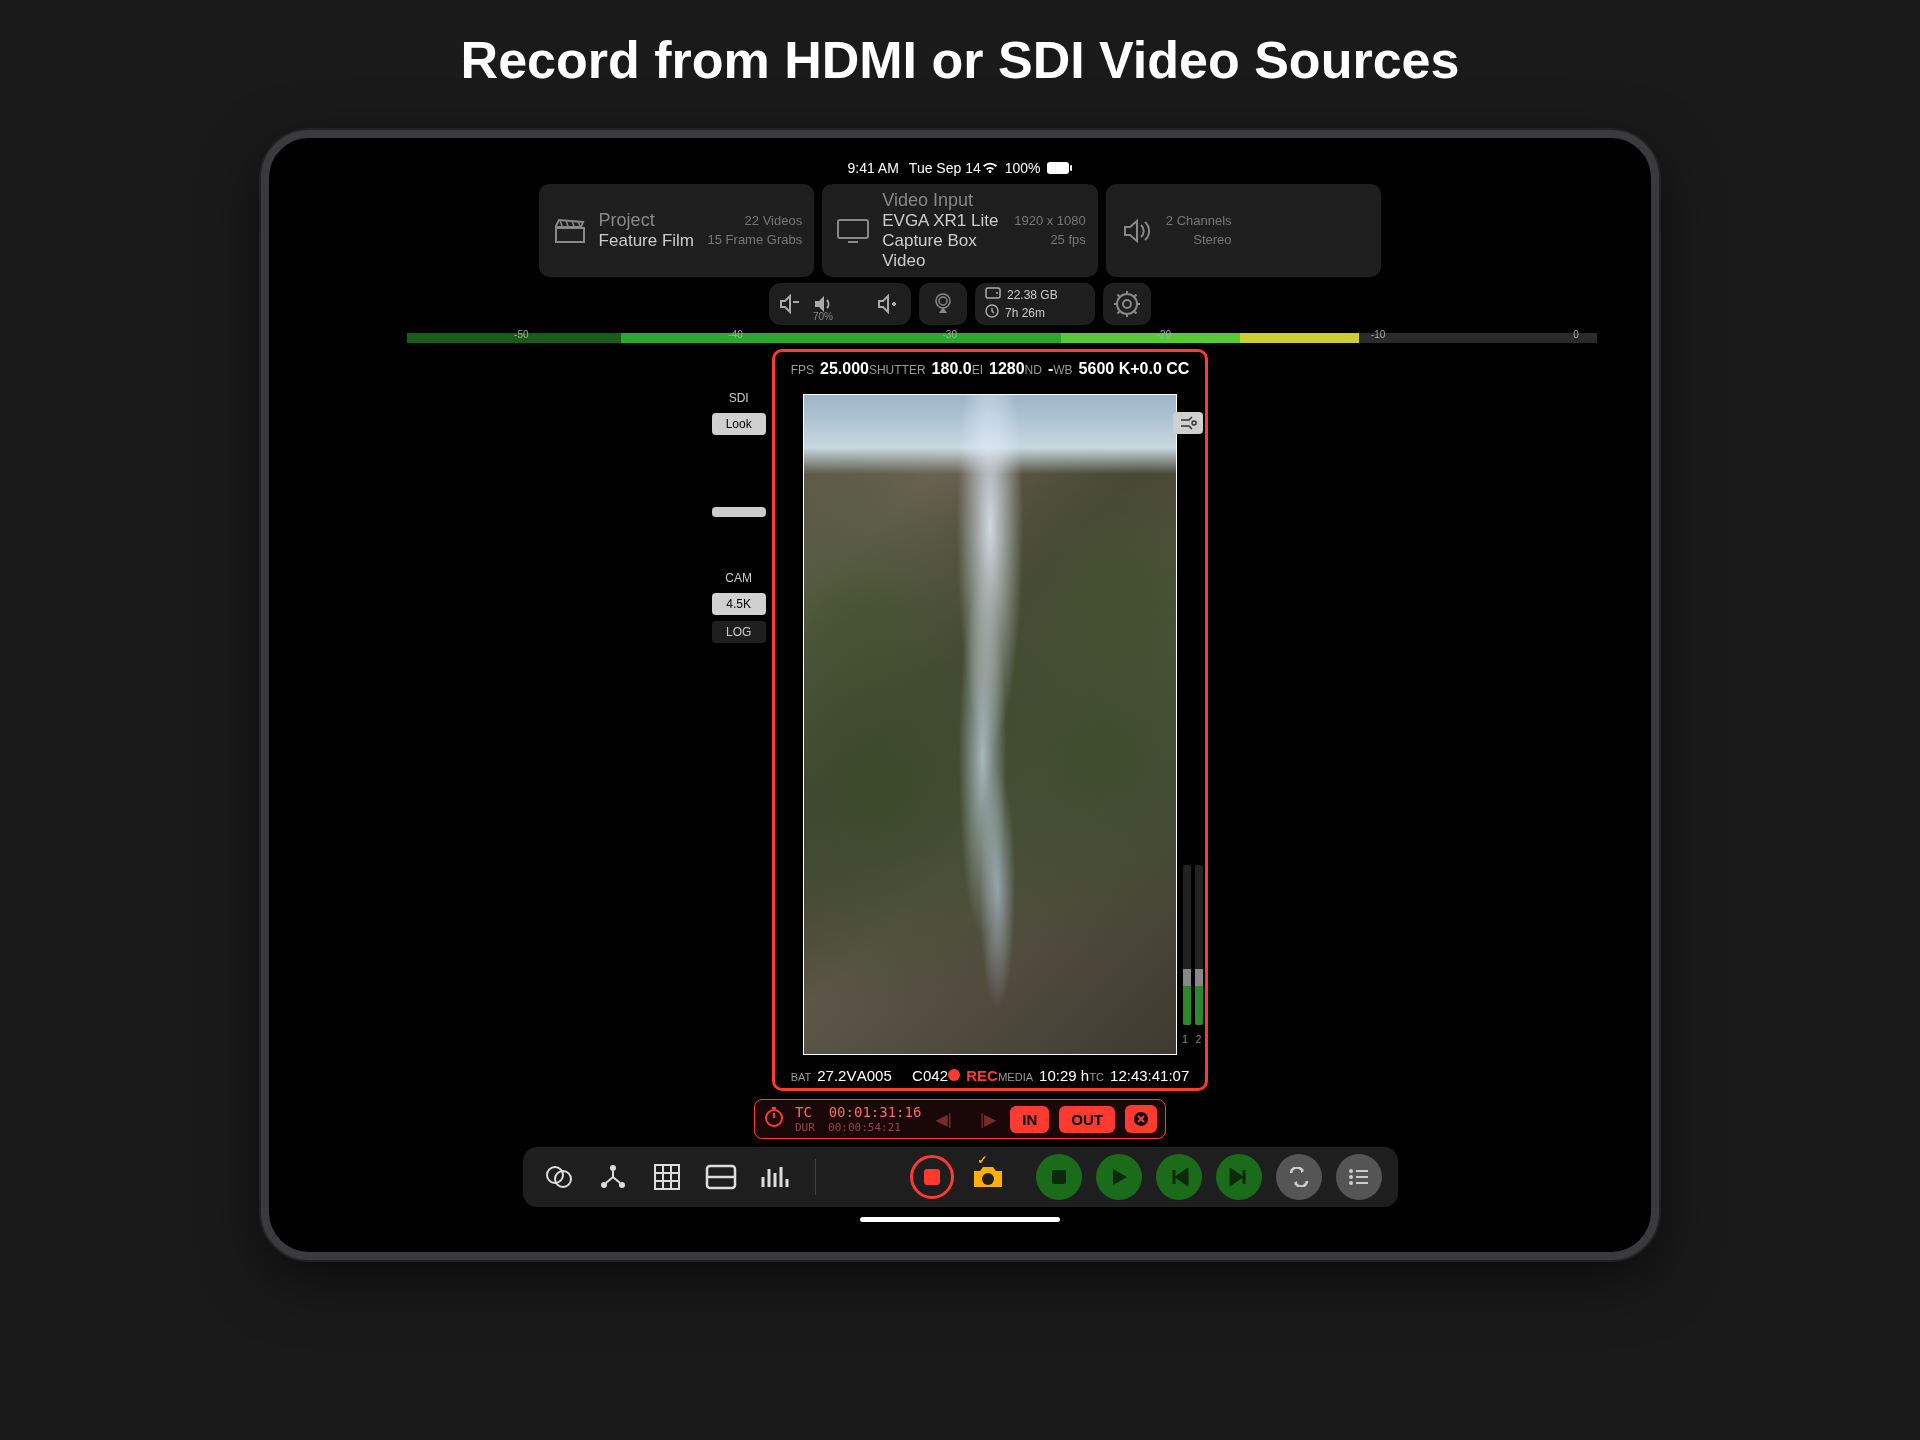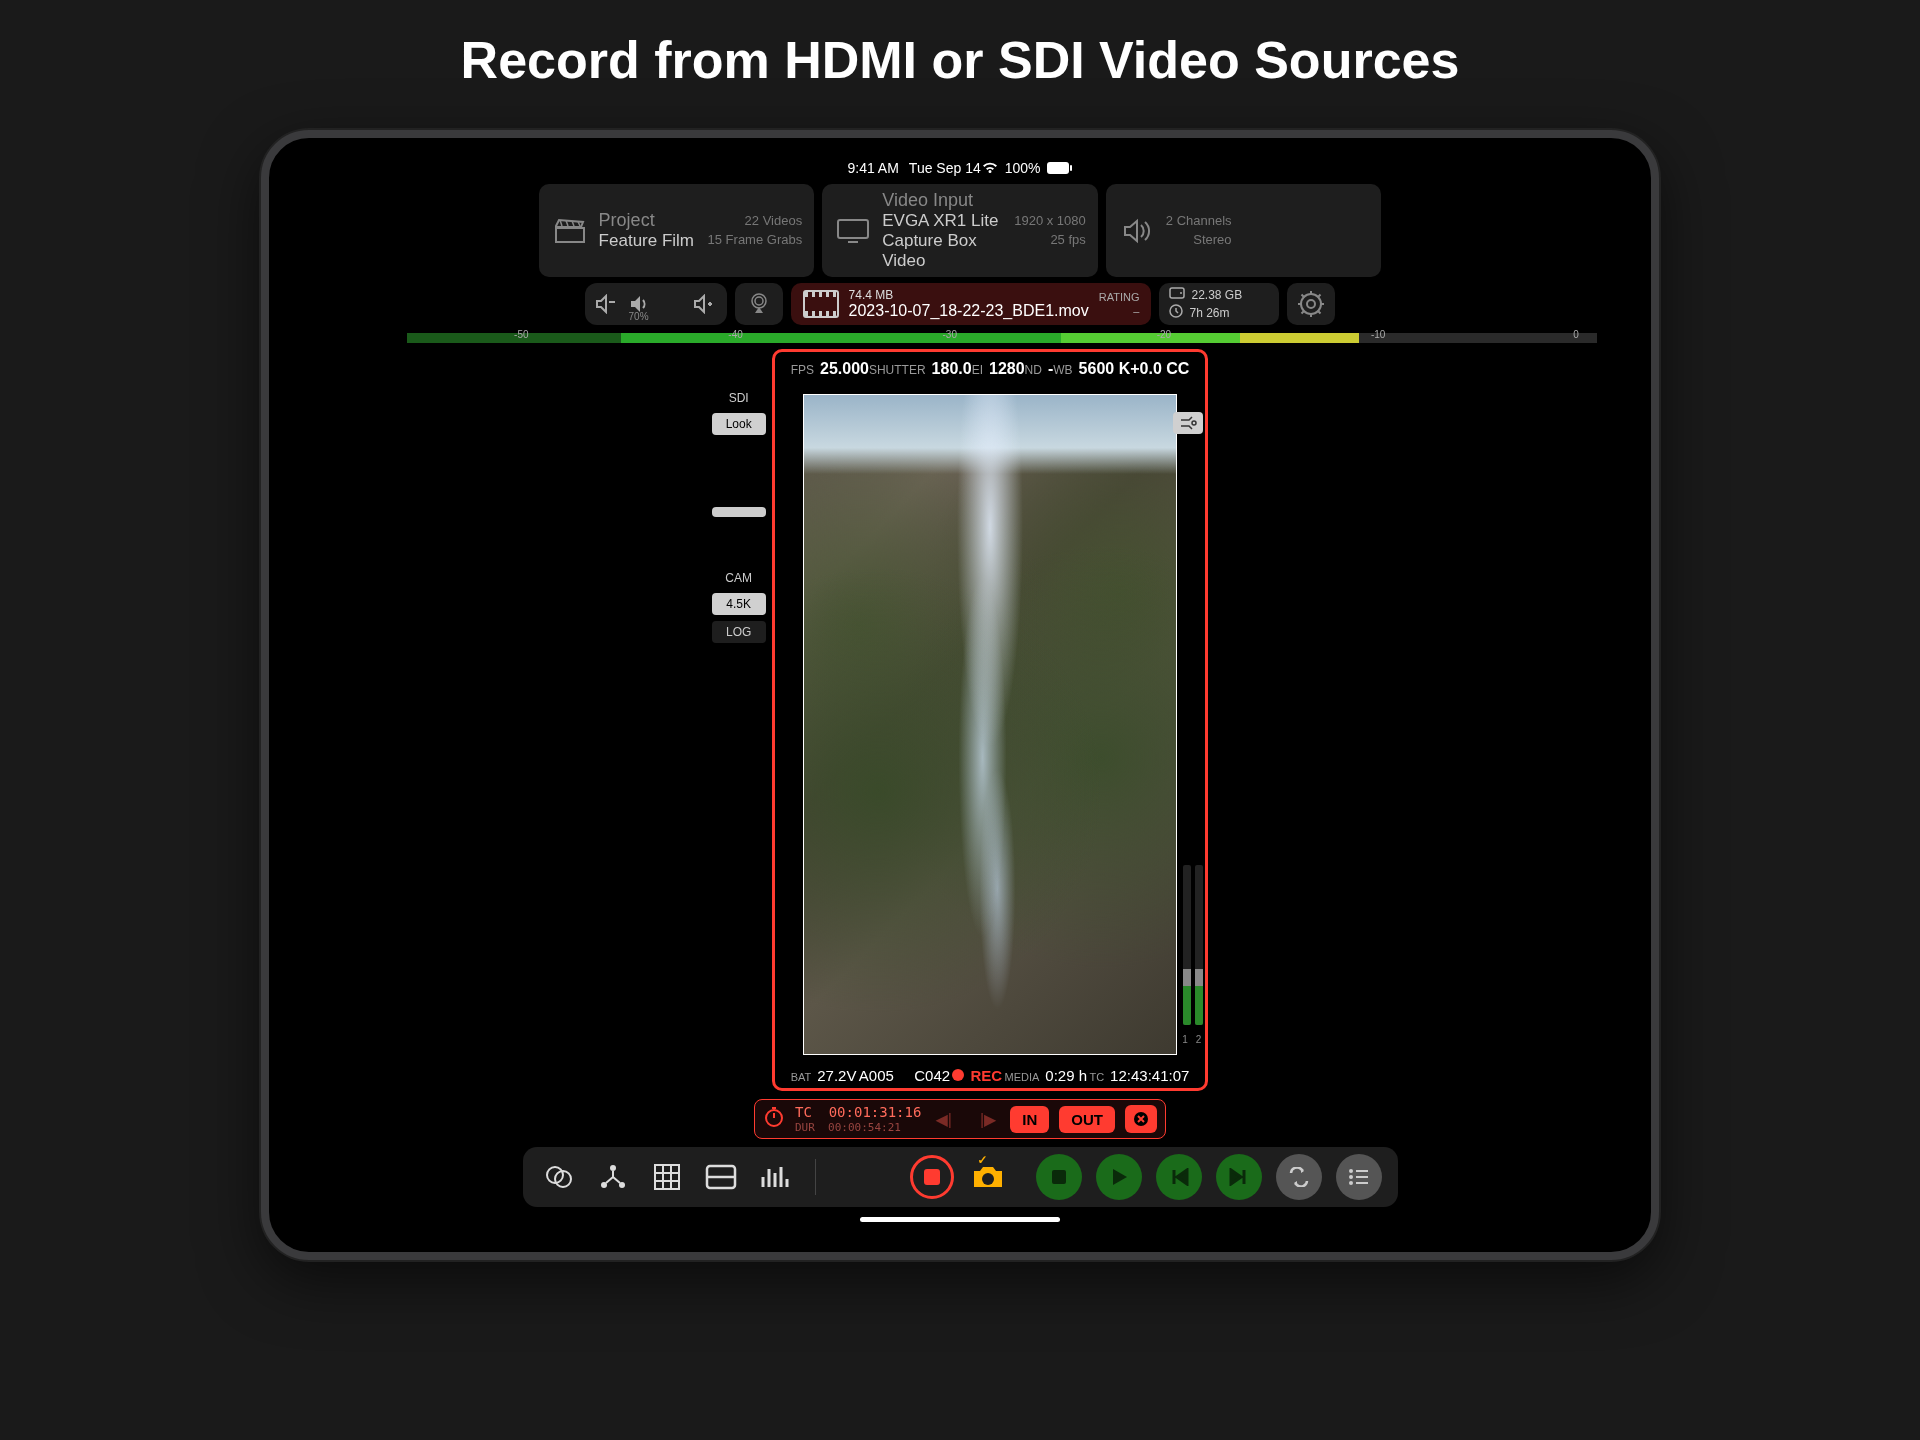--- a/index.html
+++ b/index.html
@@ -256,31 +256,20 @@
           </svg>
       </span>
     </div>
     <div class="airplay-box">
       <svg width="26" height="22" viewBox="0 0 26 22">
           <circle cx="13" cy="8" r="4" fill="none" stroke="#888" stroke-width="1.5"></circle>
           <circle cx="13" cy="8" r="7" fill="none" stroke="#888" stroke-width="1.5"></circle>
           <path d="M9 20l4-6 4 6z" fill="#888"></path>
         </svg>
     </div>
-    <div class="file-box">
-      <div class="film-icon"></div>
-      <div class="file-info">
-        <div class="file-size">74.4 MB</div>
-        <div class="file-name">2023-10-07_18-22-23_BDE1.mov</div>
-      </div>
-      <div class="rating">
-        <div>RATING</div>
-        <div>–</div>
-      </div>
-    </div>
     <div class="storage-box">
       <div class="storage-row">
         <span><svg width="16" height="12" viewBox="0 0 16 12">
               <rect x="1" y="1" width="14" height="10" rx="2" fill="none" stroke="#aaa" stroke-width="1.5"></rect>
               <circle cx="12" cy="6" r="1" fill="#aaa"></circle>
             </svg></span>
         <span>22.38 GB</span>
       </div>
       <div class="storage-row">
         <span><svg width="14" height="14" viewBox="0 0 14 14">
@@ -387,21 +376,21 @@
             <span class="lbl">BAT</span>
             <span>27.2V</span>
           </div>
         <div class="bottom-item"><span>A005</span>&nbsp;&nbsp;<span>C042</span></div>
         <div class="bottom-item">
             <span class="rec-dot"></span>
             <span class="rec-txt">REC</span>
           </div>
         <div class="bottom-item">
             <span class="lbl">MEDIA</span>
-            <span>0:29 h</span>
+            <span>10:29 h</span>
           </div>
         <div class="bottom-item">
             <span class="lbl">TC</span>
             <span>12:43:41:07</span>
           </div>
       </div>
     </div>
   </div>
 
   <div class="timeline-row">

